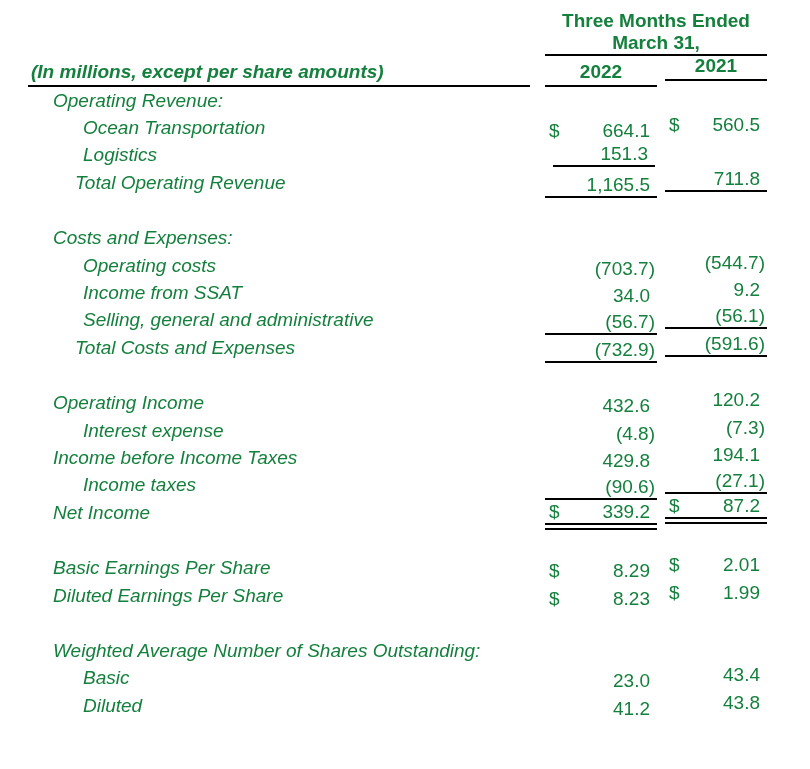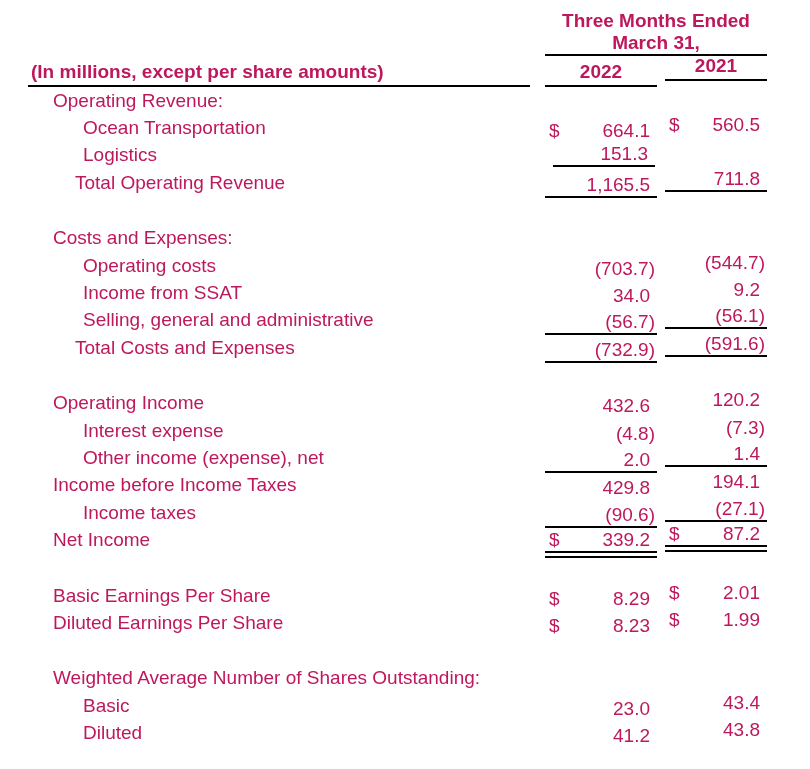--- a/index.html
+++ b/index.html
@@ -1,22 +1,22 @@
 <!DOCTYPE html>
 <html><head>
 <meta charset="utf-8">
 <style>
   html,body{margin:0;padding:0;background:#ffffff;}
   .sheet{
-    width:810px;height:769px;background:#ffffff;color:#be185d;
+    width:810px;height:769px;background:#ffffff;color:#15803d;
     font-family:"Liberation Sans", sans-serif;font-size:19px;
     box-sizing:border-box;padding:8px 0 0 28px;overflow:hidden;
   }
   .row{display:flex;}
-  .lbl{flex:0 0 502px;width:502px;box-sizing:border-box;display:flex;align-items:center;}
+  .lbl{flex:0 0 502px;width:502px;box-sizing:border-box;display:flex;align-items:center;font-style:italic;}
   .vals{flex:0 0 222px;width:222px;margin-left:15px;display:flex;}
   .v{box-sizing:border-box;height:100%;display:flex;justify-content:space-between;align-items:center;}
   .v22{width:112px;margin-top:6px;}
   .gc{width:8px;}
   .v21{width:102px;}
   .b{font-weight:bold;}
   .center{justify-content:center;}
   .rule{border-bottom:2.2px solid #000;}
   .dbl{border-bottom:7px double #000;}
   .r{height:27.4px;align-items:center;}
@@ -198,55 +198,41 @@
           <span class="num paren">(4.8)</span>
         </div>
       <div class="gc"></div>
       <div class="v v21">
           <span class="cur"></span>
           <span class="num paren">(7.3)</span>
         </div>
     </div>
   </div>
 
-  <div class="row r">
-    <div class="lbl ind1">Other income (expense), net</div>
+
+  <div class="row r">
+    <div class="lbl ind0">Income before Income Taxes</div>
+    <div class="vals">
+      <div class="v v22">
+          <span class="cur"></span>
+          <span class="num">429.8</span>
+        </div>
+      <div class="gc"></div>
+      <div class="v v21">
+          <span class="cur"></span>
+          <span class="num">194.1</span>
+        </div>
+    </div>
+  </div>
+
+  <div class="row r">
+    <div class="lbl ind1">Income taxes</div>
     <div class="vals">
       <div class="v v22 rule">
           <span class="cur"></span>
-          <span class="num">2.0</span>
-        </div>
-      <div class="gc"></div>
-      <div class="v v21 rule">
-          <span class="cur"></span>
-          <span class="num">1.4</span>
-        </div>
-    </div>
-  </div>
-
-  <div class="row r">
-    <div class="lbl ind0">Income before Income Taxes</div>
-    <div class="vals">
-      <div class="v v22">
-          <span class="cur"></span>
-          <span class="num">429.8</span>
-        </div>
-      <div class="gc"></div>
-      <div class="v v21">
-          <span class="cur"></span>
-          <span class="num">194.1</span>
-        </div>
-    </div>
-  </div>
-
-  <div class="row r">
-    <div class="lbl ind1">Income taxes</div>
-    <div class="vals">
-      <div class="v v22 rule">
-          <span class="cur"></span>
           <span class="num paren">(90.6)</span>
         </div>
       <div class="gc"></div>
       <div class="v v21 rule">
           <span class="cur"></span>
           <span class="num paren">(27.1)</span>
         </div>
     </div>
   </div>
 

